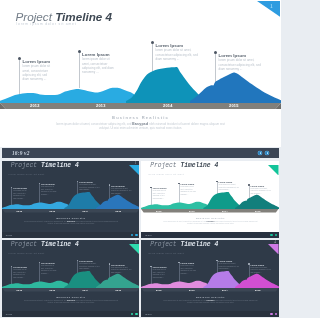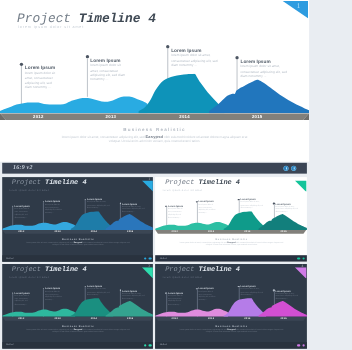--- a/index.html
+++ b/index.html
@@ -3,21 +3,21 @@
 <meta charset="utf-8">
 <style>
 html,body{margin:0;padding:0;}
 body{width:281px;height:318px;background:#e9edf2;font-family:"Liberation Sans",sans-serif;
      overflow:hidden;-webkit-font-smoothing:antialiased;}
 .page{position:relative;width:281px;height:318px;}
 
 
 .hero{position:absolute;left:0;top:0;width:281px;height:147px;background:#fff;overflow:hidden;}
 .hero .title{position:absolute;left:15.5px;top:10.5px;white-space:nowrap;font-size:11.7px;line-height:12px;
-      font-family:Liberation Mono, monospace;font-style:italic;text-align:center;}
+      font-family:Liberation Sans, sans-serif;font-style:italic;text-align:center;}
 .t-light{font-weight:400;color:#737d88;}
 .t-bold{font-weight:700;color:#3f4954;}
 .hero .sub{position:absolute;left:16.5px;top:22.3px;font-size:3.3px;line-height:4px;letter-spacing:.82px;
            color:#c2cad3;font-family:"Liberation Sans",sans-serif;}
 .corner{position:absolute;right:1px;top:0.8px;width:23.5px;height:16px;}
 .corner .num{position:absolute;right:7px;top:2.2px;font-size:6.4px;line-height:6.4px;color:#b3e2fa;
              font-family:"Liberation Serif",serif;}
 
 .chartwrap{position:absolute;left:0;top:67px;width:281px;height:36px;}
 .chartwrap svg{display:block;width:281px;height:36px;}

